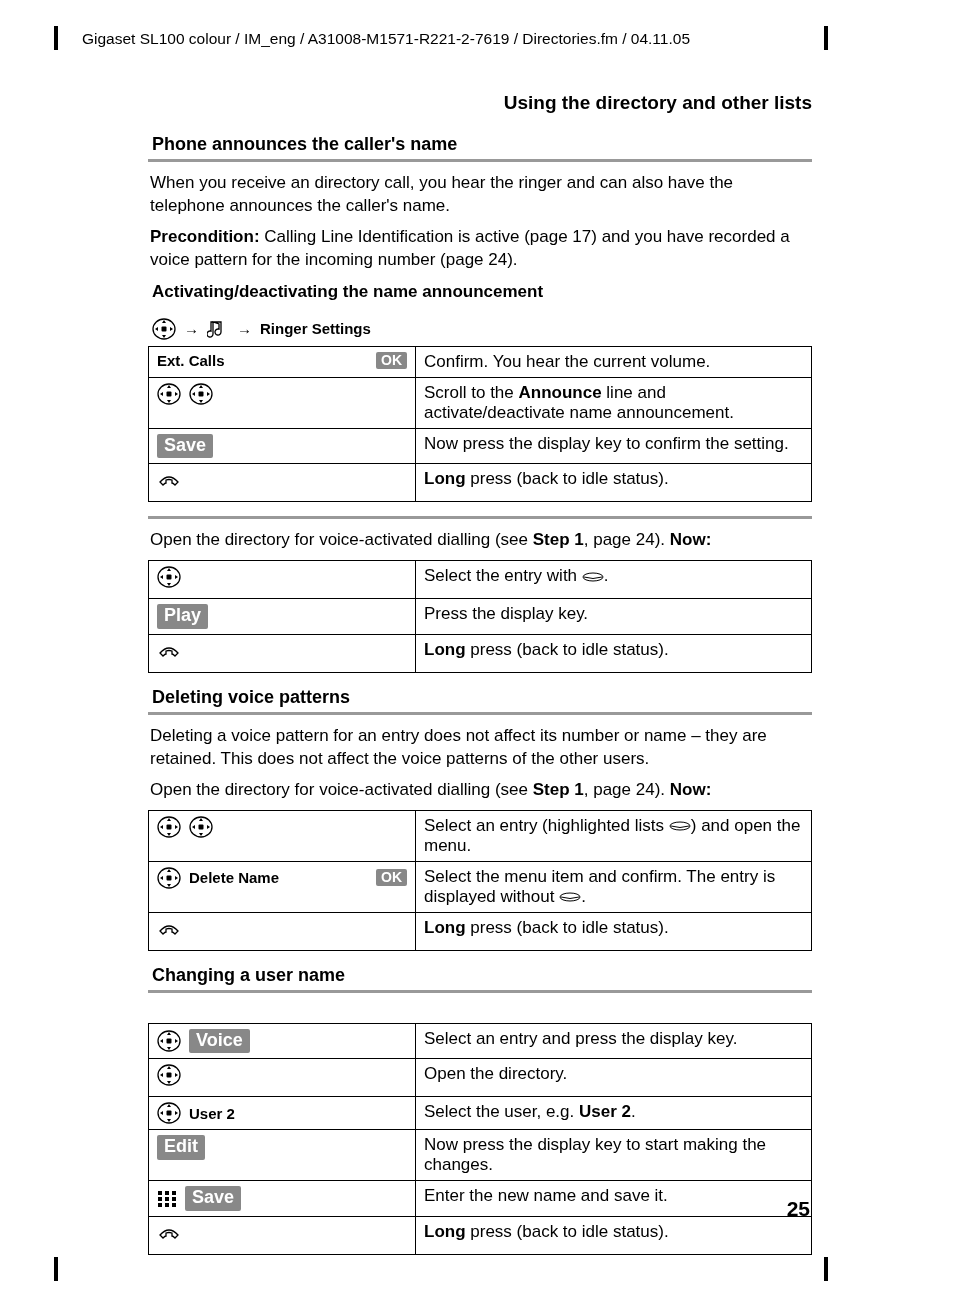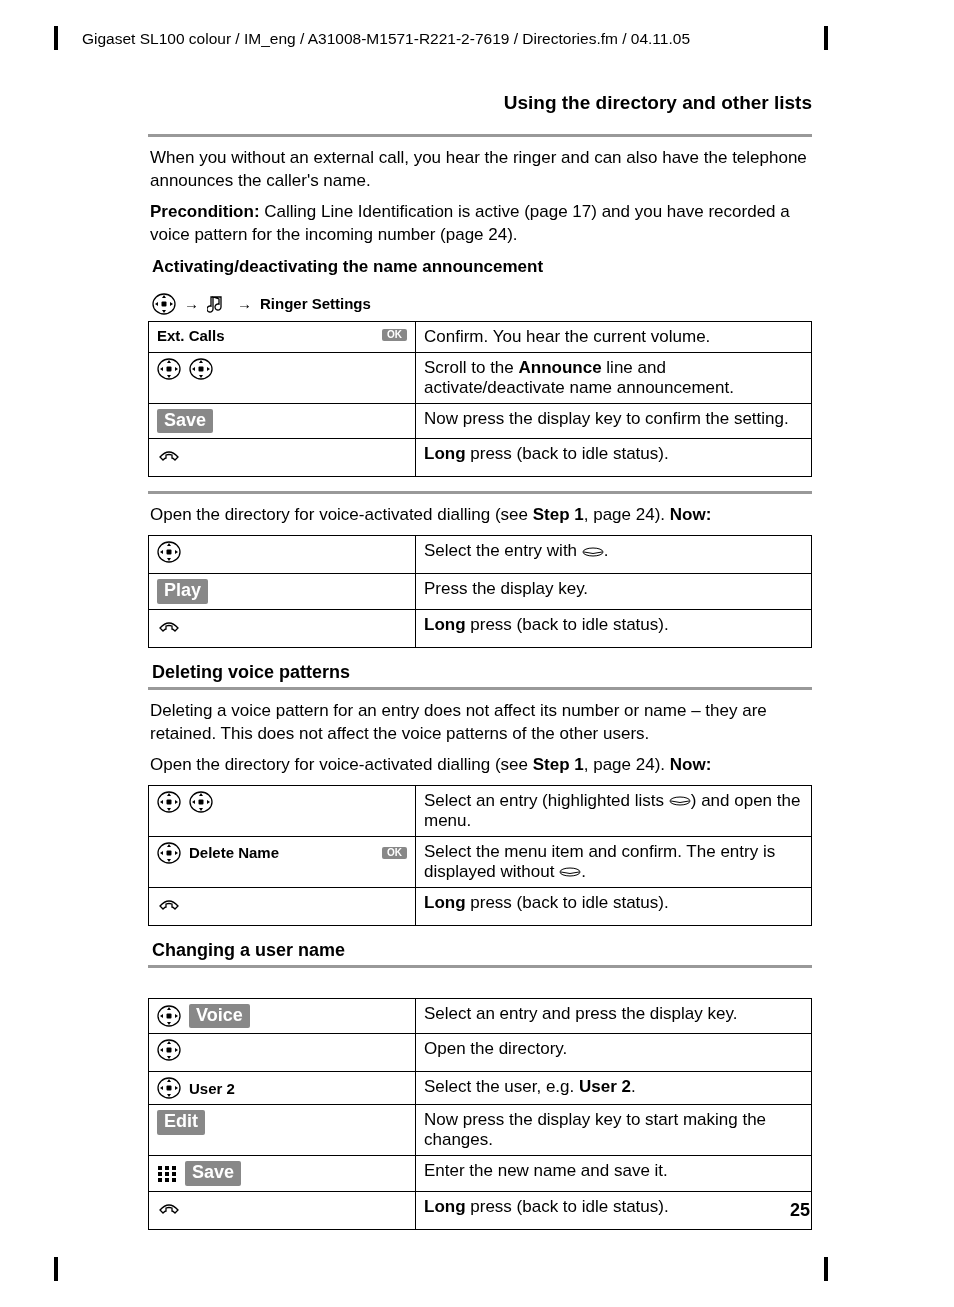--- a/index.html
+++ b/index.html
@@ -98,21 +98,21 @@
     font-size: 18px;
     border-radius: 2px;
     line-height: 1.2;
   }
   .ok-key {
     display: inline-block;
     background: #888;
     color: #fff;
     font-weight: bold;
     padding: 0 5px 1px 5px;
-    font-size: 10px;
+    font-size: 14px;
     border-radius: 2px;
   }
   .menu-text {
     font-weight: bold;
     font-size: 15px;
   }
   .left-row {
     display: flex;
     align-items: center;
     gap: 16px;
@@ -154,40 +154,41 @@
   .keypad-icon {
     display: inline-block;
     width: 20px;
     height: 18px;
   }
   .page-num {
     position: absolute;
     right: 72px;
     bottom: 86px;
     font-weight: bold;
-    font-size: 18px;
+    font-size: 21px;
   }
 </style>
 </head>
 <body>
 
 <div class="page">
   <div class="crop-mark crop-tl"></div>
   <div class="crop-mark crop-tr"></div>
   <div class="crop-mark crop-bl"></div>
   <div class="crop-mark crop-br"></div>
 
   <div class="header-line">Gigaset SL100 colour / IM_eng / A31008-M1571-R221-2-7619 / Directories.fm / 04.11.05</div>
 
   <div class="section-title">Using the directory and other lists</div>
 
   <div style="margin-left:78px;">
 
+    <div class="h3">Phone announces the caller's name</div>
     <div class="rule"></div>
-    <p class="body-text">When you without an external call, you hear the ringer and can also have the telephone announces the caller's name.</p>
+    <p class="body-text">When you receive an directory call, you hear the ringer and can also have the telephone announces the caller's name.</p>
     <p class="body-text"><b>Precondition:</b><span> Calling Line Identification is active (page 17) and you have recorded a voice pattern for the incoming number (page 24).</span></p>
     <div class="h4">Activating/deactivating the name announcement</div>
     <div class="nav-path">
       <svg class="nav-icon" viewBox="0 0 24 22">
           <ellipse cx="12" cy="11" rx="11" ry="10"></ellipse>
           <rect class="center" x="9.5" y="8.5" width="5" height="5" rx="1"></rect>
           <path d="M12 2 l-2 3 h4 z M3 11 l3 -2 v4 z M21 11 l-3 -2 v4 z M12 20 l-2 -3 h4 z" fill="#000"></path>
         </svg>
       <span class="arrow">→</span>
       <svg class="sound-icon" viewBox="0 0 22 20">

